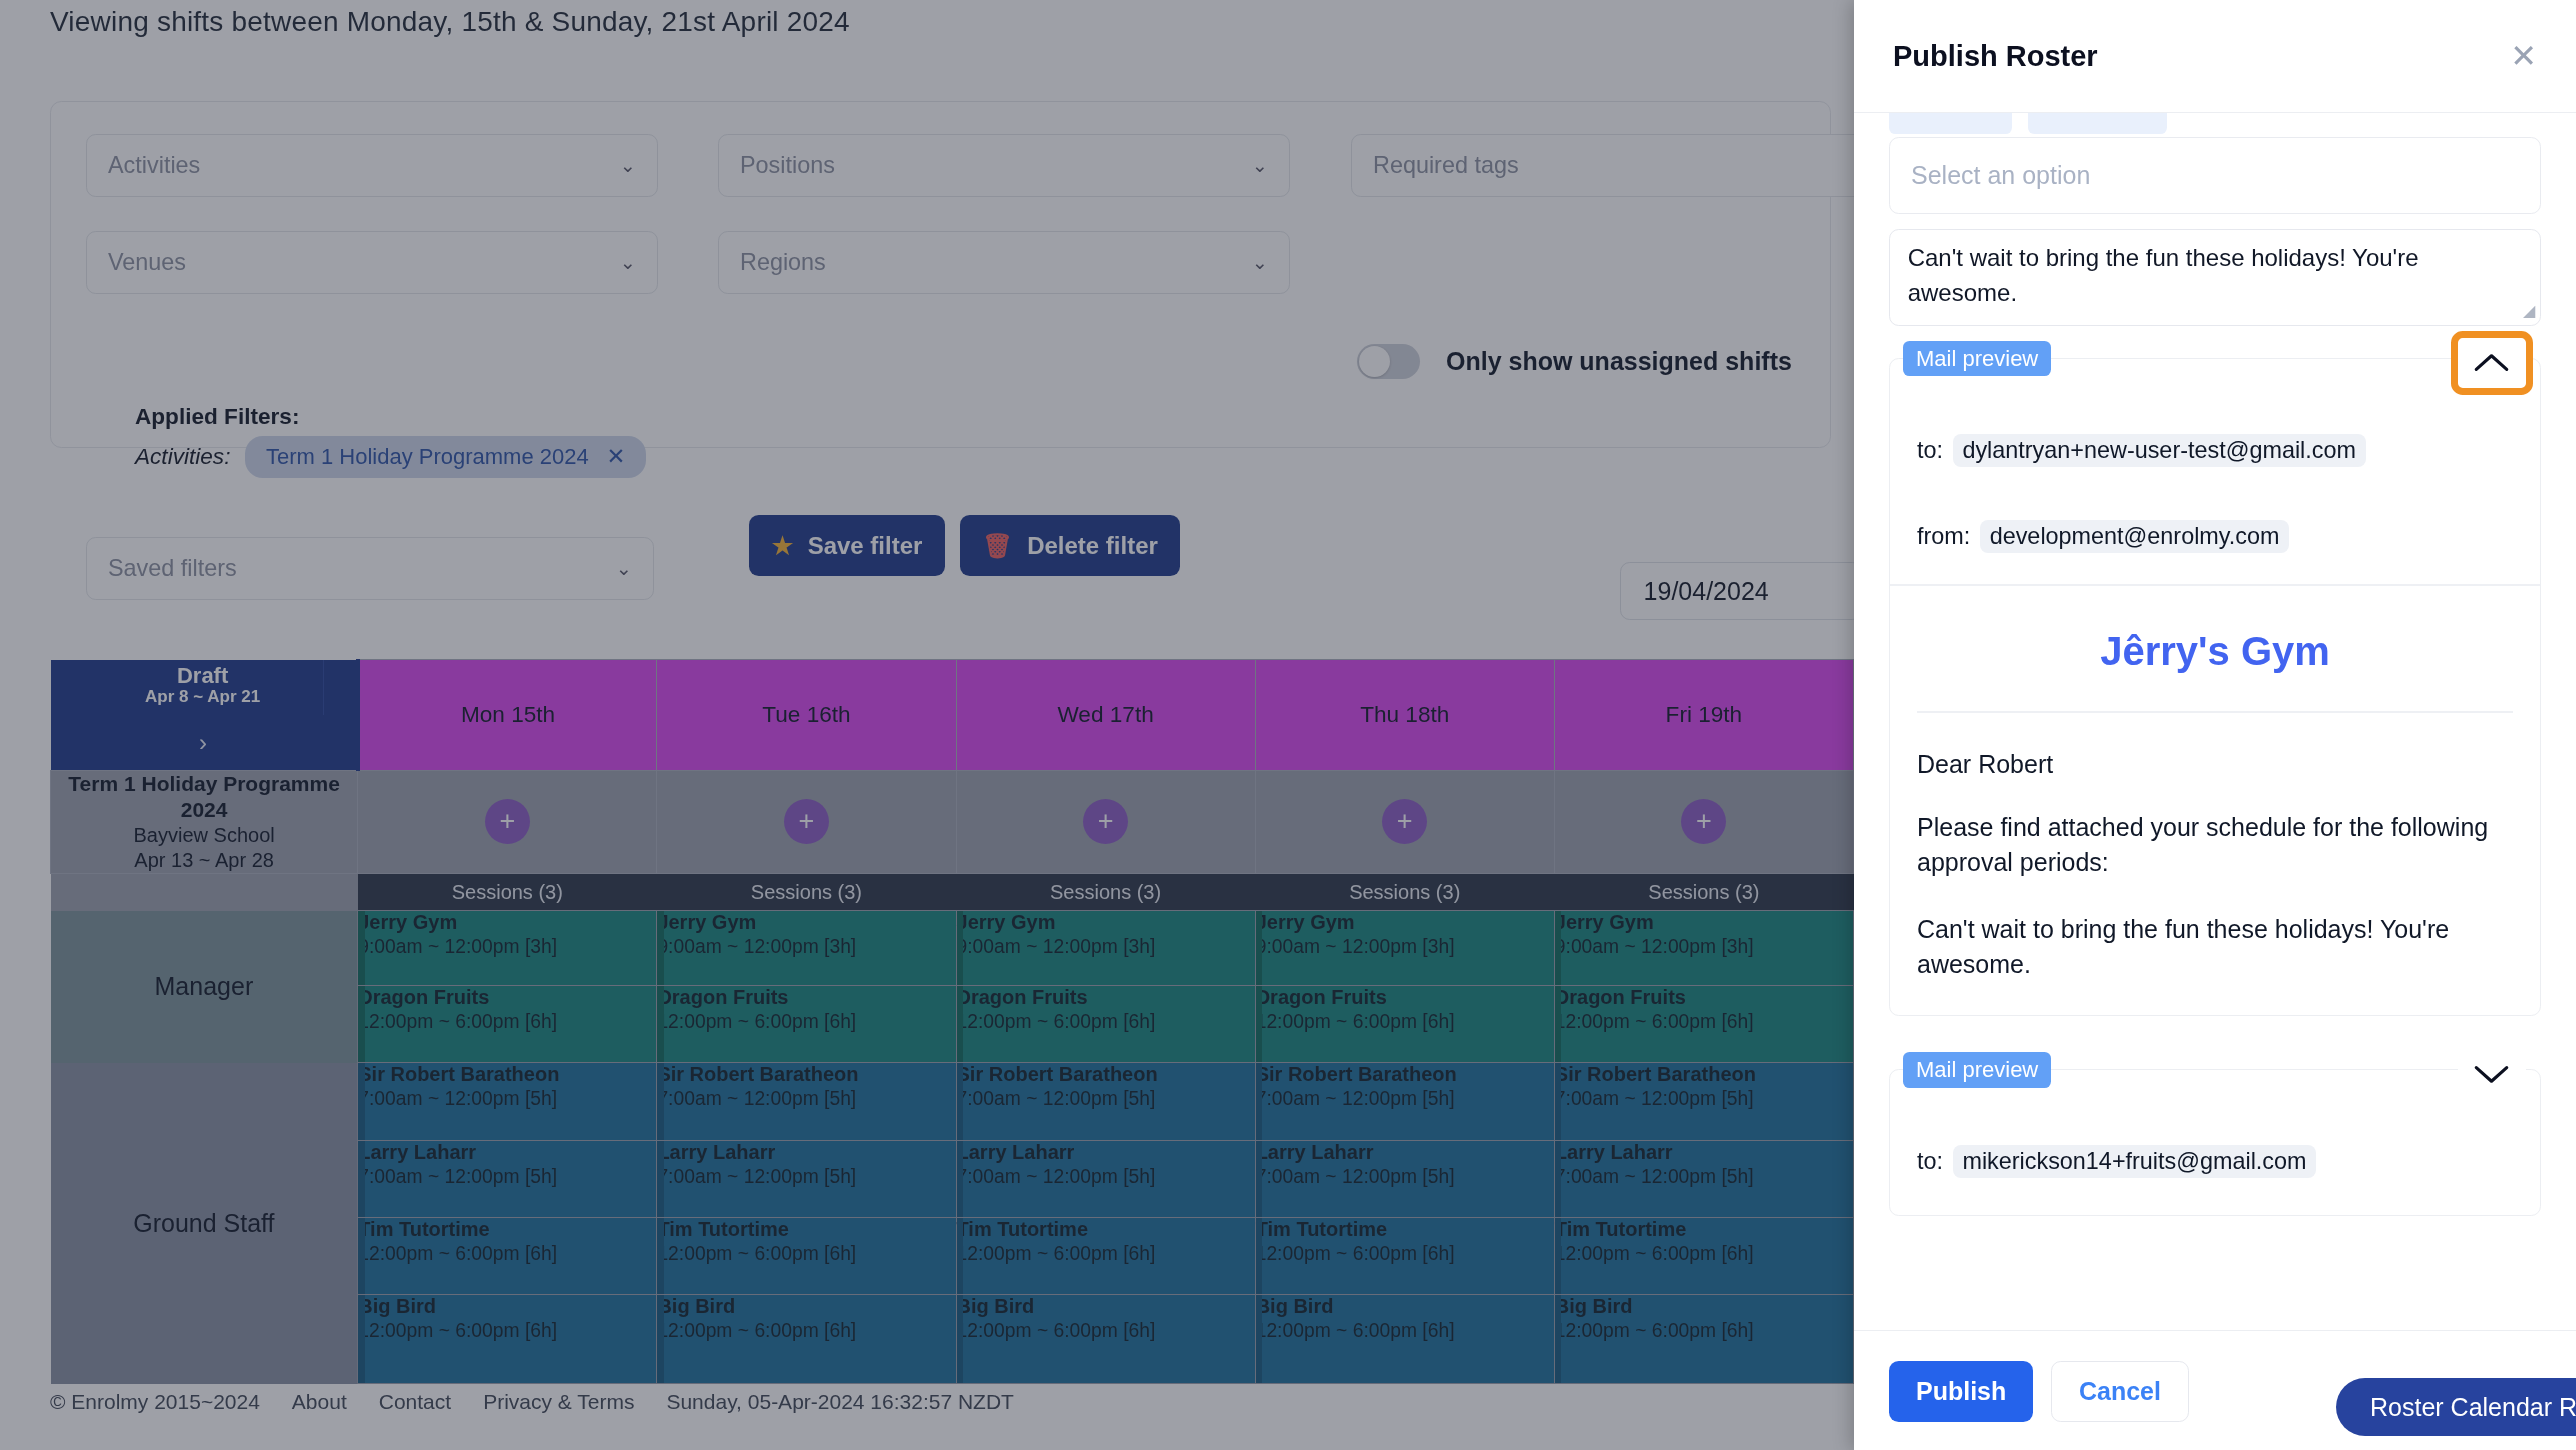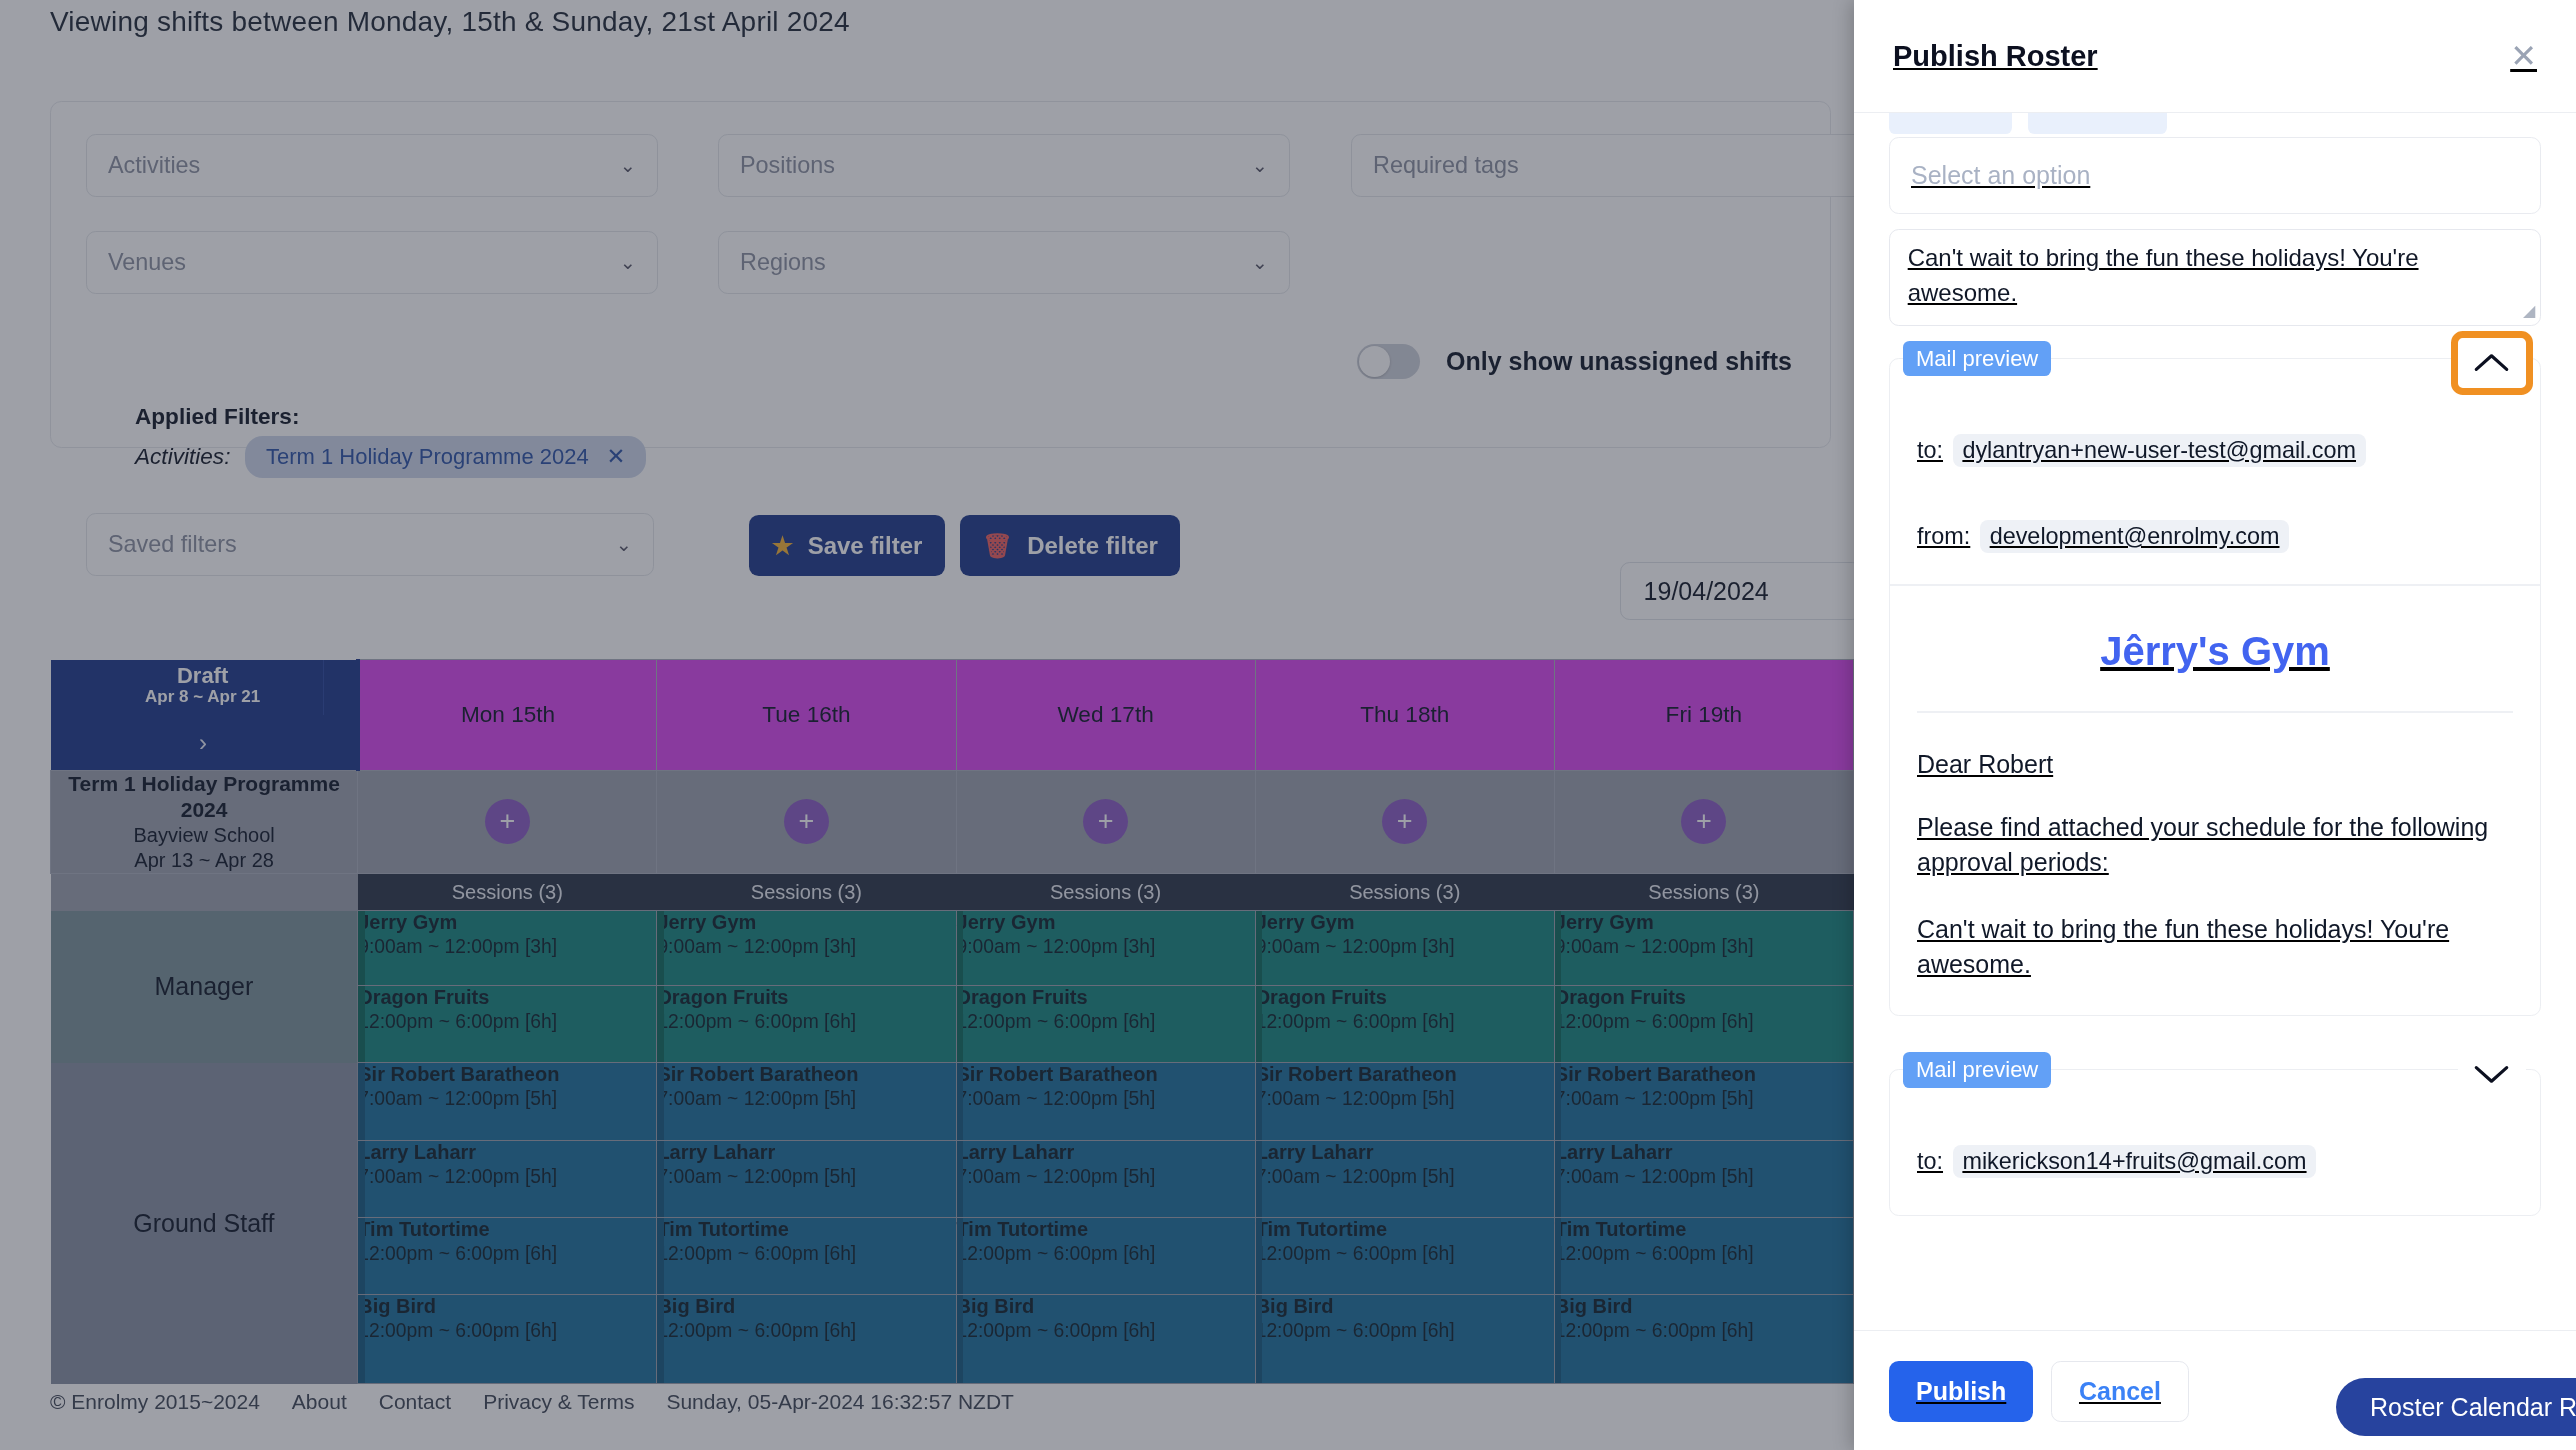--- a/index.html
+++ b/index.html
@@ -41,21 +41,21 @@
     font-size: 23.4px; color: #1f2937;
   }
   .sel .chev { font-size: 19.3px; color: #556; }
   .sel.placeholder { color: #8a90a0; }
 
   .sel-a { left: 35px;  top: 32px;  width: 572px; }
   .sel-b { left: 667px; top: 32px;  width: 572px; }
   .sel-c { left: 1300px;top: 32px;  width: 572px; }
   .sel-d { left: 35px;  top: 129px; width: 572px; }
   .sel-e { left: 667px; top: 129px; width: 572px; }
-  .sel-f { left: 35px;  top: 411px; width: 568px; }
+  .sel-f { left: 35px;  top: 435px; width: 568px; }
 
   .toggle-wrap {
     position: absolute; left: 1306px; top: 242px;
     display: flex; align-items: center; gap: 26px;
   }
   .toggle {
     width: 63px; height: 35px; border-radius: 17.7px;
     background: #cdd1da; position: relative;
   }
   .toggle .knob {
@@ -194,21 +194,21 @@
     width: 1854px; height: 1451px;
     background: rgba(40,45,60,.45);
   }
 
   
   .modal {
     position: absolute; right: 0; top: 0;
     width: 722px; height: 1451px;
     background: #ffffff;
     box-shadow: -3.2px 0 17.7px rgba(0,0,0,.22);
-    display: flex; flex-direction: column; text-decoration: underline;
+    display: flex; flex-direction: column;
   }
   .modal-head {
     height: 113px; flex: 0 0 113px;
     border-bottom: 1.6px solid #eceef2;
     display: flex; align-items: center; justify-content: space-between;
     padding: 0 39px;
   }
   .modal-title { font-size: 29px; font-weight: bold; color: #0c1020; }
   .close-x { font-size: 32px; color: #9aa3b4; line-height: 1; }
 

